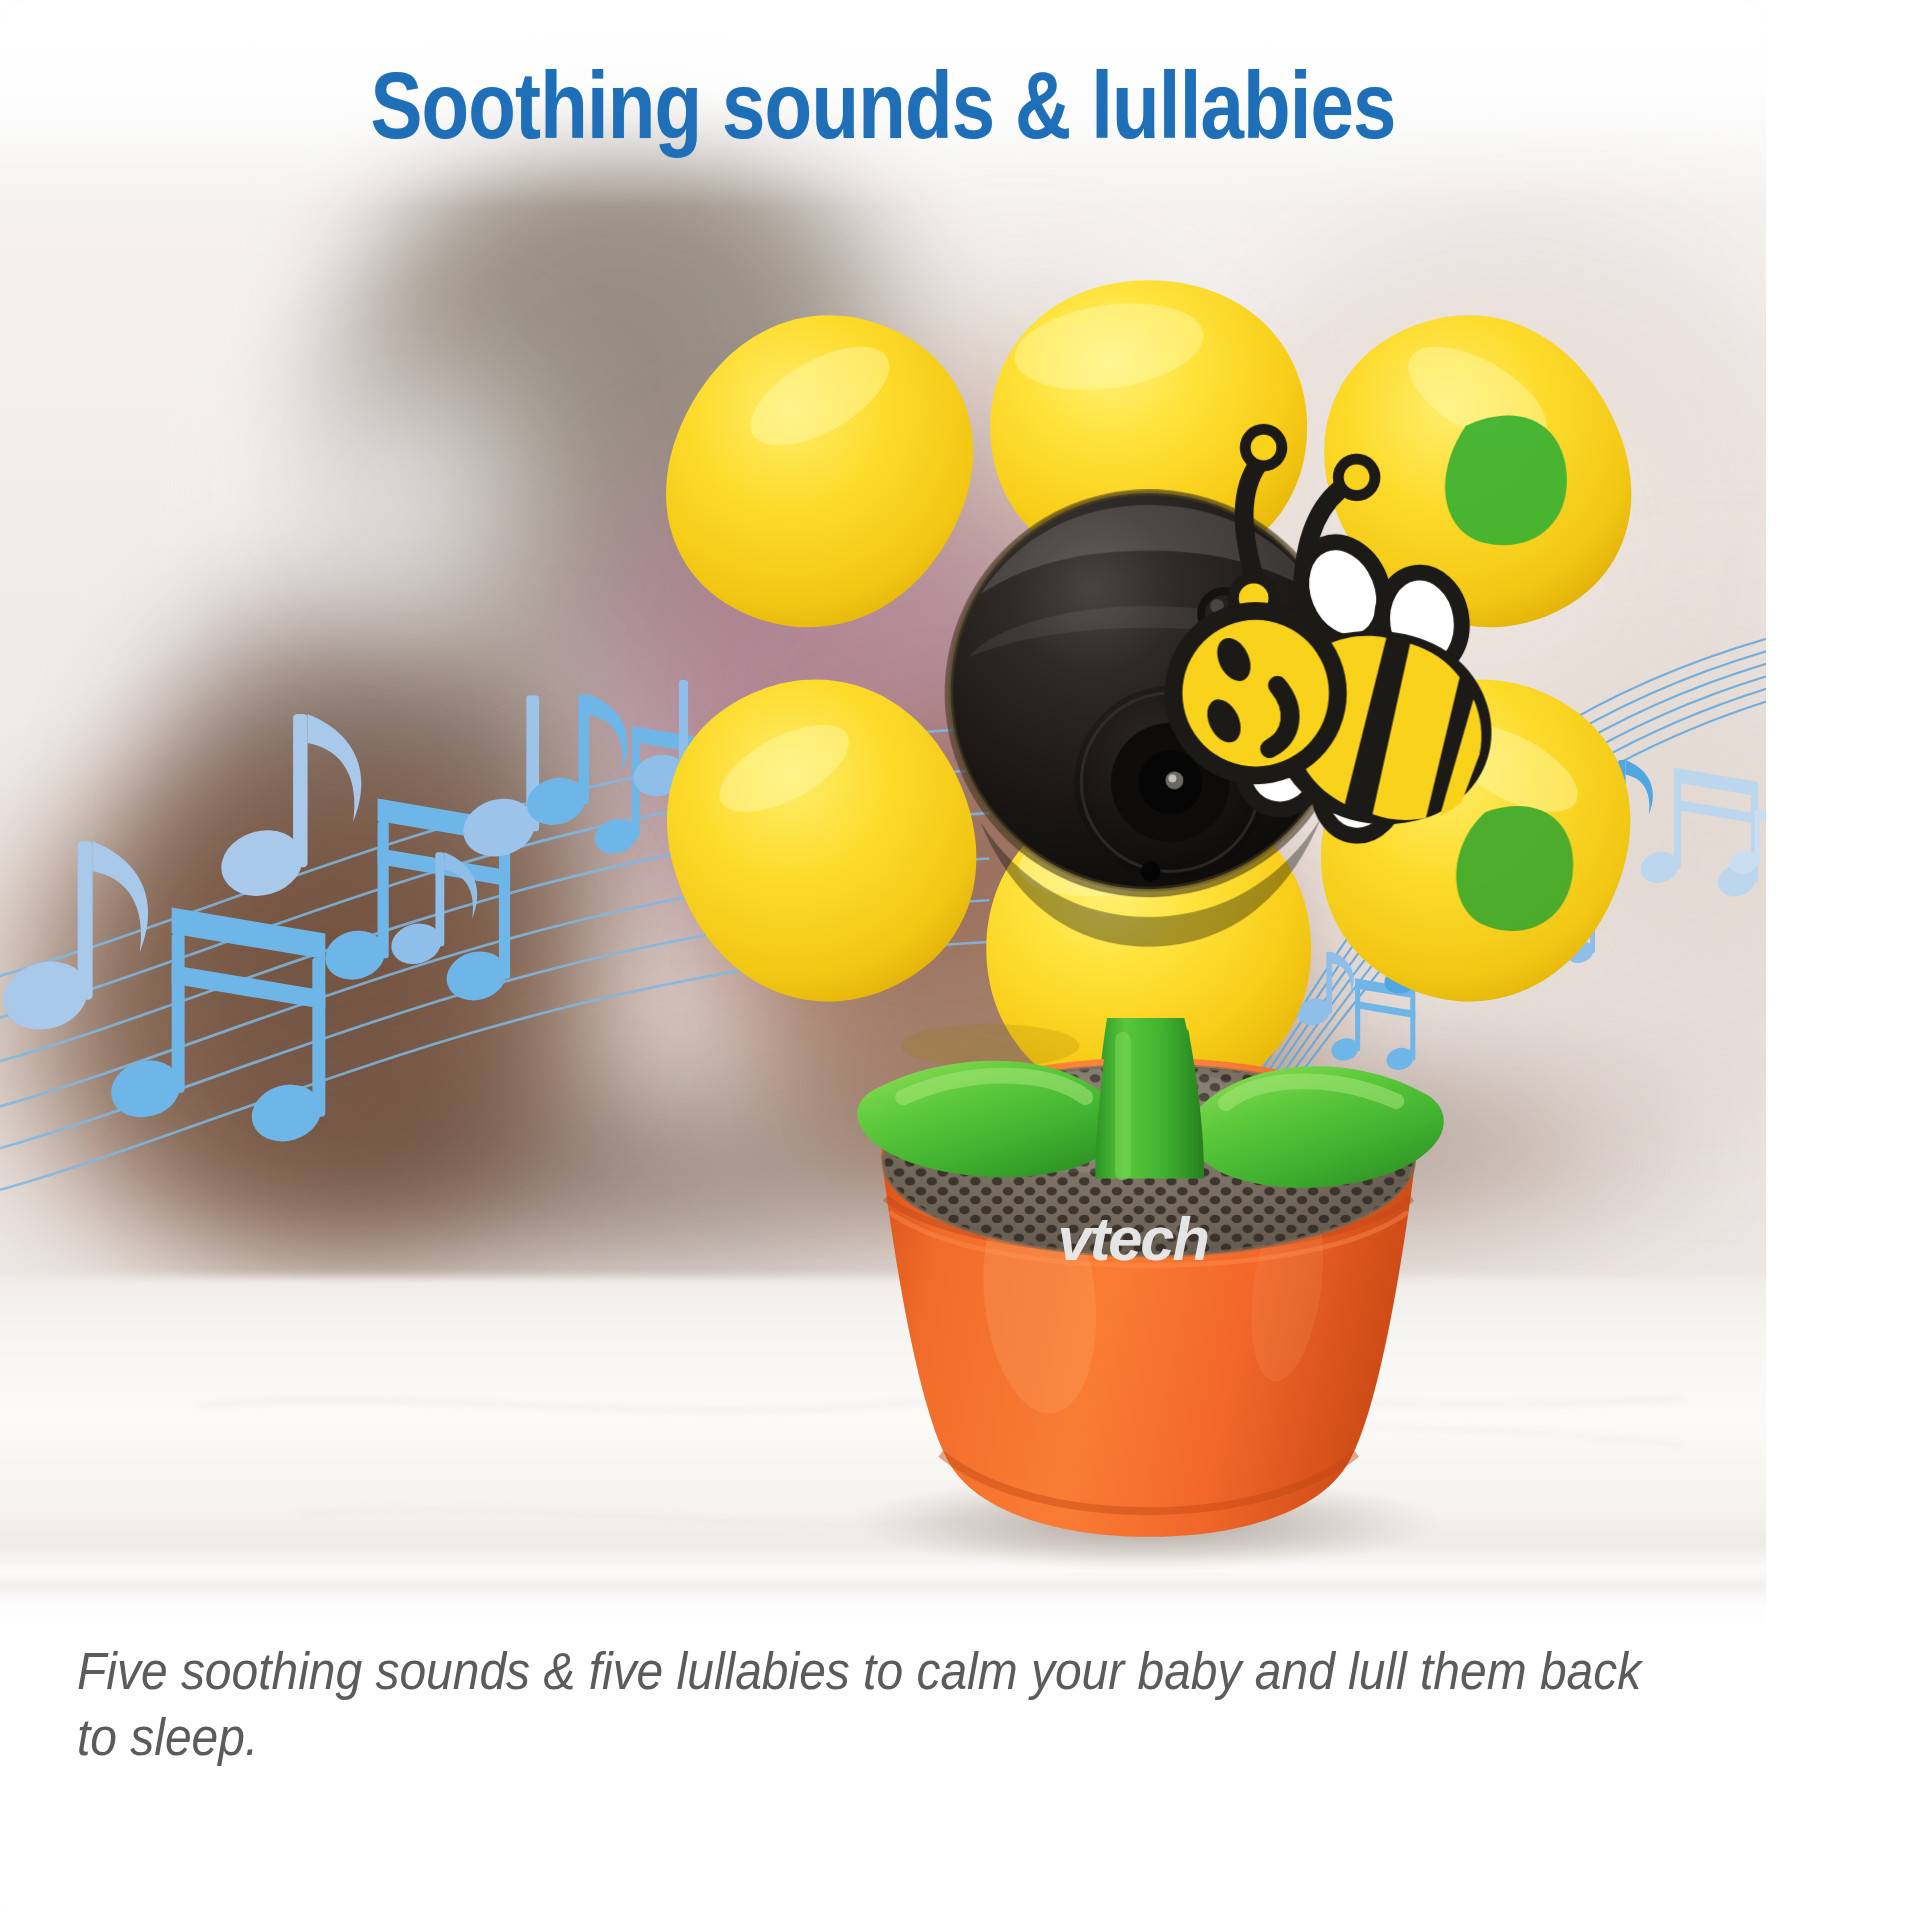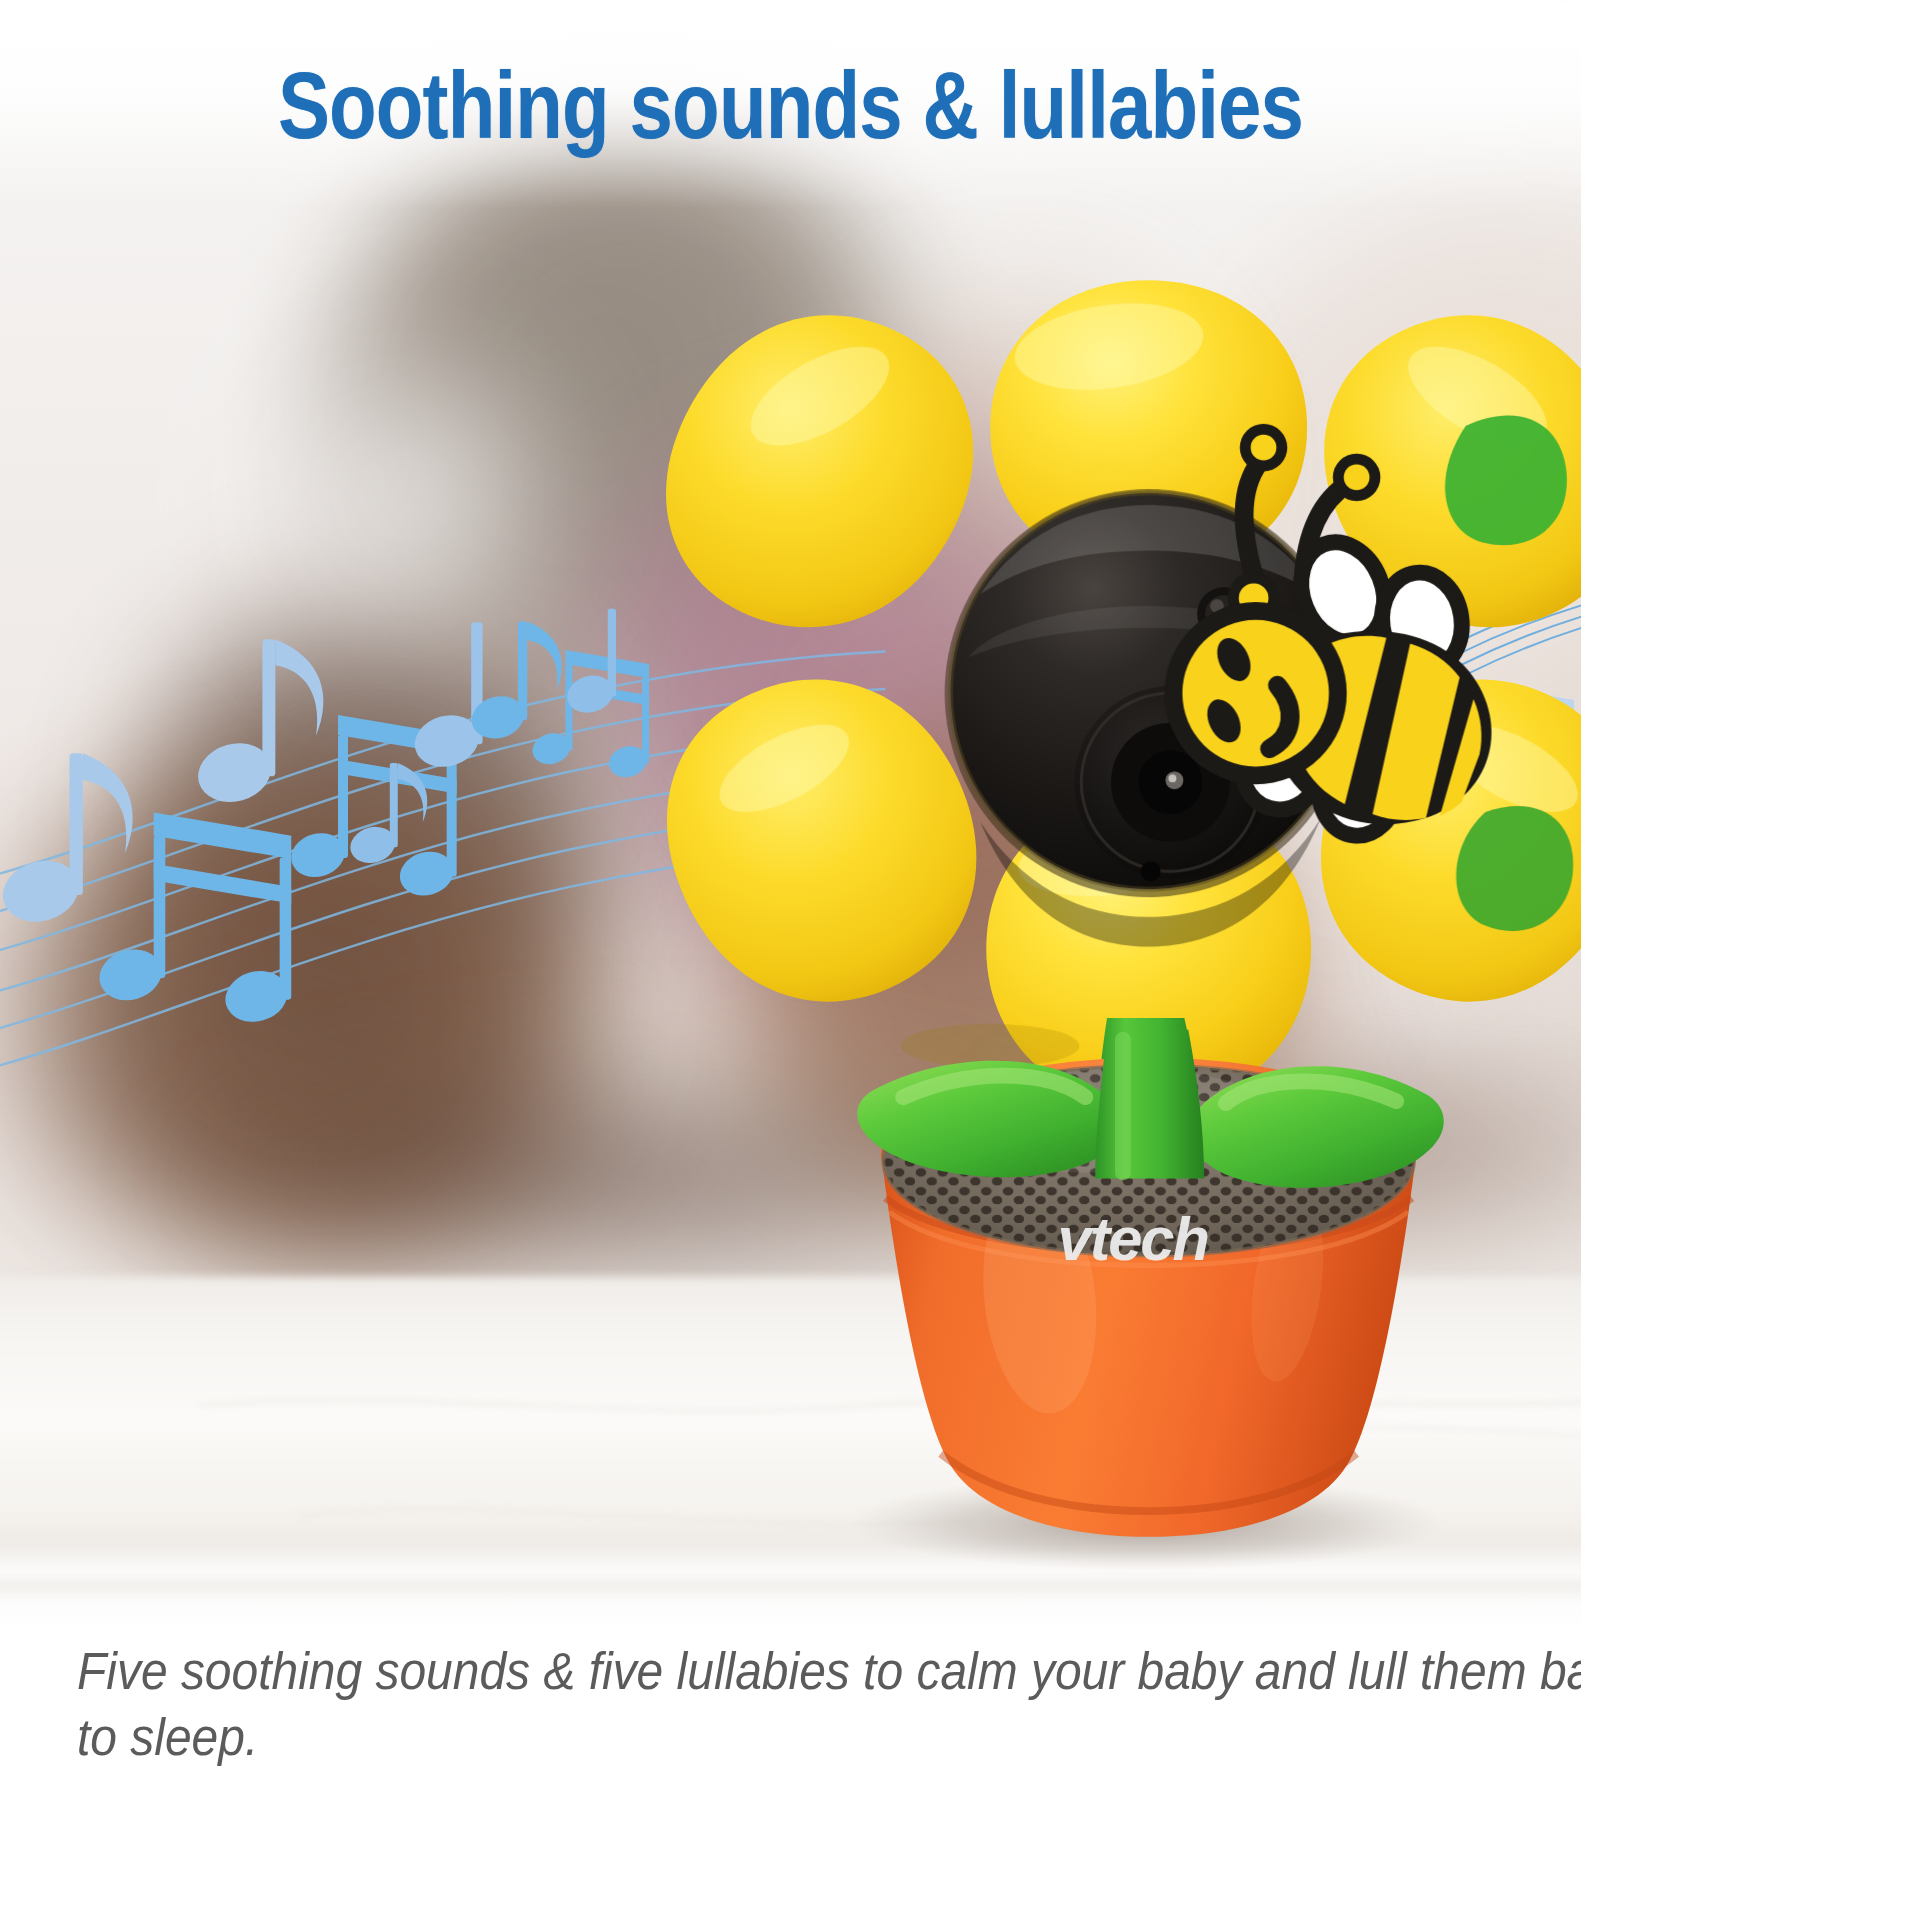--- a/index.html
+++ b/index.html
@@ -1,21 +1,21 @@
 <!DOCTYPE html>
 <html><head>
 <meta charset="utf-8">
 <style>
   html,body{margin:0;padding:0;}
   body{
     width:1927px;height:1927px;overflow:hidden;
     font-family:"Liberation Sans", sans-serif;
     background:#ffffff;
   }
-  #stage{position:relative;width:1581px;height:1927px;overflow:hidden;background:#fbfafa;border-radius:23px;}
+  #stage{position:relative;width:1766px;height:1927px;overflow:hidden;background:#fbfafa;border-radius:23px;}
 
   
   .bg-photo{position:absolute;inset:0;overflow:hidden;}
   .bg-layer{position:absolute;inset:-79px;}
   .bg-base{
     background:
       linear-gradient(180deg,#f7f6f5 0%,#f2efed 22%,#efe9e6 40%,#eae2de 55%,#efeae6 70%,#f8f7f6 86%,#fdfdfd 100%);
   }
   .blob{position:absolute;border-radius:50%;filter:blur(57px);}
   .b1{left:327px;top:119px;width:614px;height:634px;background:radial-gradient(circle at 45% 40%,#8e8379 0%,#9a8f84 45%,rgba(160,150,140,0) 72%);opacity:.95;}

